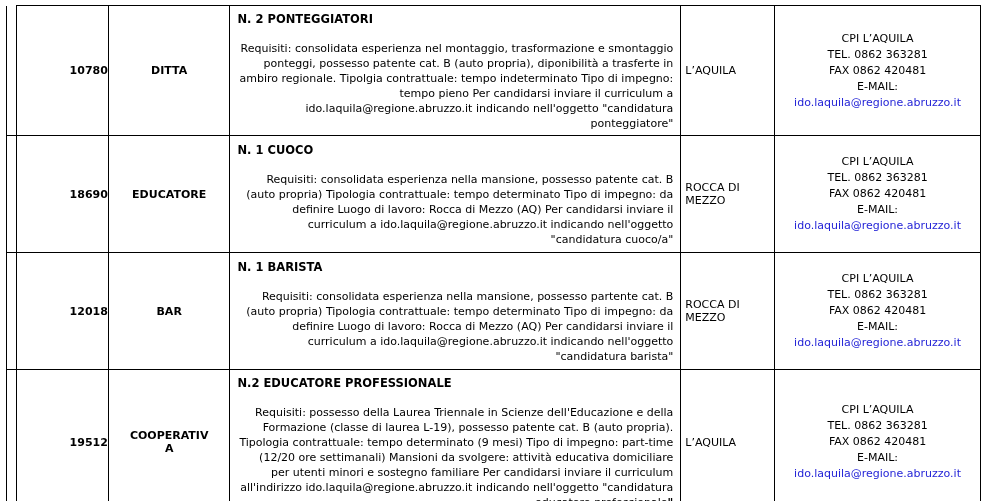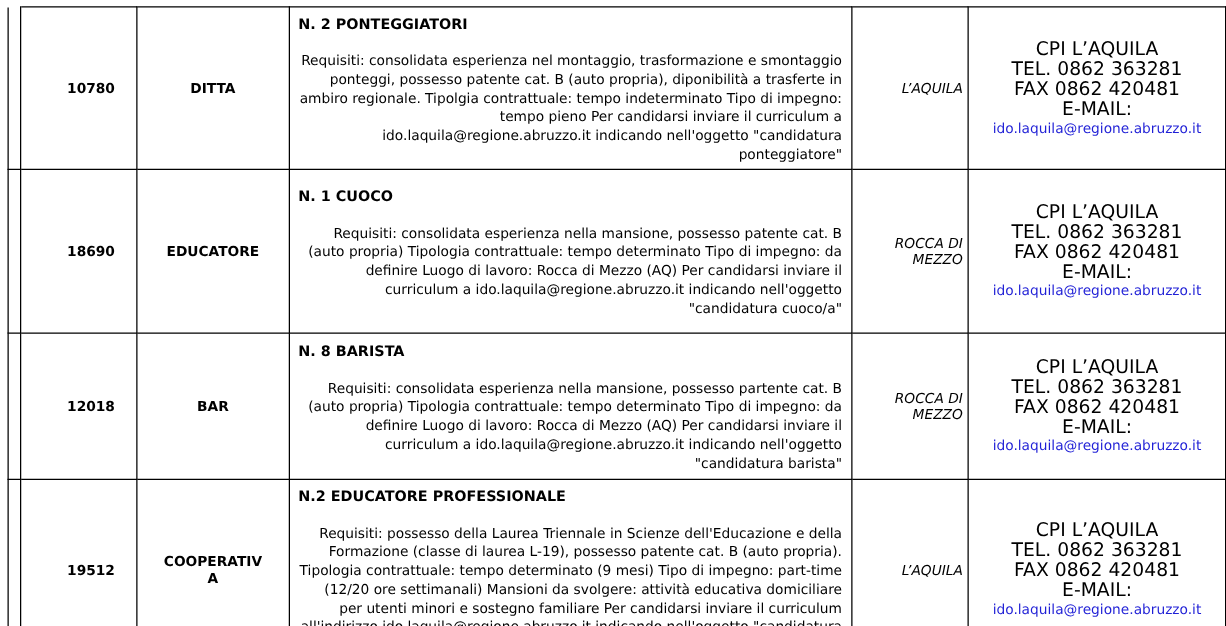--- a/index.html
+++ b/index.html
@@ -24,36 +24,36 @@
     font-size: 11px;
     vertical-align: middle;
     overflow: hidden;
     margin-top: 41px;
   }
   
   td.sliver { border-left: none; }
   tr.r1 td.sliver { border-top: none; }
   tr.r4 td.sliver { border-bottom: none; }
 
-  td.id-cell   { text-align: left; font-weight: bold; font-size: 11.5px; padding-left: 37px; }
+  td.id-cell   { text-align: right; font-weight: bold; font-size: 11.5px; }
   td.type-cell { text-align: center; font-weight: bold; font-size: 11.5px; white-space: pre-line; padding: 0 21px; }
   td.desc-cell { vertical-align: top; padding: 6px 7px 4px 7px; }
-  td.loc-cell  { text-align: right; white-space: pre-line; font-size: 11px; padding: 0 4px; font-style: italic; }
+  td.loc-cell  { text-align: left; white-space: pre-line; font-size: 11px; padding: 0 4px; }
   td.contact-cell { text-align: center; padding: 4px 2px; }
 
   tr.r1 td { height: 113px; }
-  tr.r2 td { height: 131px; }
+  tr.r2 td { height: 117px; }
   tr.r3 td { height: 117px; }
   tr.r4 td { height: 134px; }
 
   .job-title { font-weight: bold; font-size: 11.5px; line-height: 15px; margin-bottom: 14px; }
   .job-body  { font-size: 11px; line-height: 15px; text-align: right; }
   .job-body b { font-weight: bold; }
 
-  .contact-info { white-space: pre-line; font-size: 15px; line-height: 16px; }
+  .contact-info { white-space: pre-line; font-size: 11px; line-height: 16px; }
   a.email-link {
     display: inline-block;
     font-size: 11px; line-height: 16px;
     color: #1f1fd6;
     cursor: pointer;
   }
 </style>
 </head>
 <body>
 
@@ -104,21 +104,21 @@
 E-MAIL:</div>
           <a class="email-link">ido.laquila@regione.abruzzo.it</a>
         </td>
       </tr>
 
       <tr class="r3">
         <td class="sliver"></td>
         <td class="id-cell"><span>12018</span></td>
         <td class="type-cell"><span>BAR</span></td>
         <td class="desc-cell">
-          <div class="job-title">N. 8 BARISTA</div>
+          <div class="job-title">N. 1 BARISTA</div>
           <div class="job-body"><span>Requisiti: consolidata esperienza nella mansione, possesso partente cat. B (auto propria) Tipologia contrattuale: tempo determinato Tipo di impegno: da definire Luogo di lavoro: Rocca di Mezzo (AQ) Per candidarsi inviare il curriculum a ido.laquila@regione.abruzzo.it indicando nell'oggetto "candidatura barista"</span><b></b></div>
         </td>
         <td class="loc-cell"><span>ROCCA DI
 MEZZO</span></td>
         <td class="contact-cell">
           <div class="contact-info">CPI L’AQUILA
 TEL. 0862 363281
 FAX 0862 420481
 E-MAIL:</div>
           <a class="email-link">ido.laquila@regione.abruzzo.it</a>

